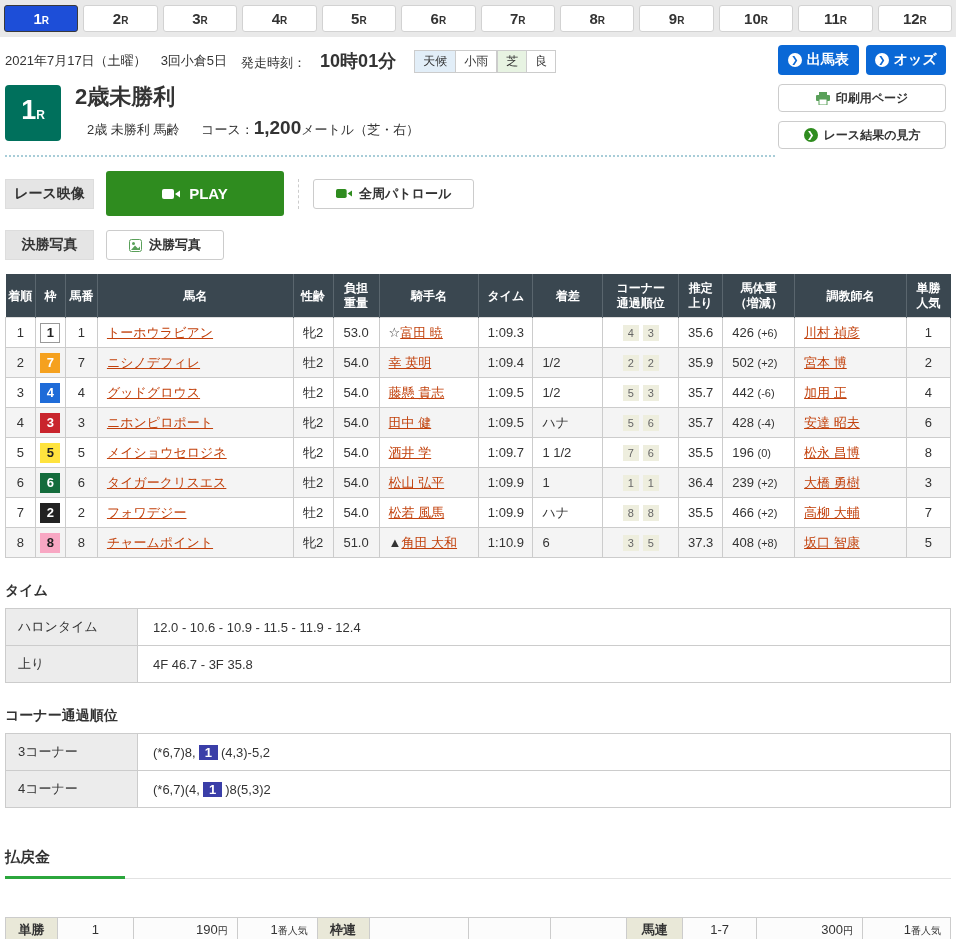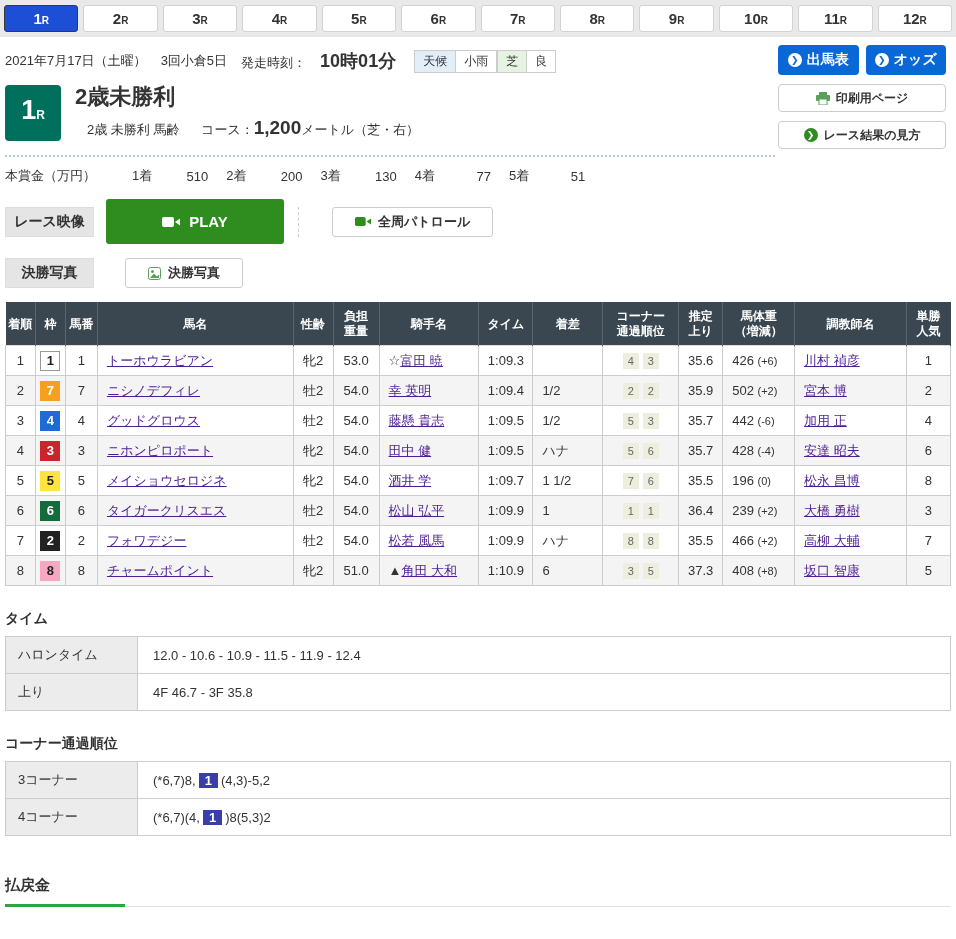--- a/index.html
+++ b/index.html
@@ -1,21 +1,21 @@
 <!DOCTYPE html>
 <html><head>
 <meta charset="utf-8">
 <style>
   * { box-sizing: border-box; }
   body {
     width: 956px; margin: 0; background: #fff; color: #333;
     font-family: "Liberation Sans", "DejaVu Sans", sans-serif;
     font-size: 13px;
   }
-  a { color: #4c1d95; }
+  a { color: #c2410c; }
 
   
   .tabstrip { background: #e9e9e9; padding: 5px 4px; display: flex; gap: 5px; }
   .tab { flex: 1; height: 27px; line-height: 25px; text-align: center; background: #fff;
          border: 1px solid #d2d2d2; border-radius: 3px; font-weight: bold; font-size: 15px; cursor: pointer; }
   .tab .rs { font-size: 10px; }
   .tab.sel { background: #1d4ed8; color: #fff; border-color: #3a3a3a; }
 
   .content { position: relative; padding: 12px 5px 0; }
 
@@ -58,21 +58,21 @@
   .prize .amt { display: inline-block; min-width: 56px; text-align: right; }
 
   
   .media-row { display: flex; align-items: center; gap: 12px; margin-top: 14px; }
   .media-label { width: 89px; height: 30px; border: 1px solid #ddd; display: flex; align-items: center;
                  justify-content: center; font-size: 14px; font-weight: bold; background: #e5e5e5; }
   .btn-play { width: 178px; height: 45px; background: #2f8c1f; color: #fff; font-weight: bold; border-radius: 3px;
               display: flex; gap: 9px; align-items: center; justify-content: center; font-size: 15px; cursor: pointer; }
   .vdash { border-left: 1px dashed #ccc; height: 30px; margin: 0 2px; }
   .btn-patrol, .btn-photo { height: 30px; background: #fff; border: 1px solid #ccc; border-radius: 3px; font-size: 13px;
-               font-weight: bold; display: flex; gap: 7px; align-items: center; justify-content: center; cursor: pointer; padding: 0 22px; margin-left: 19px; }
+               font-weight: bold; display: flex; gap: 7px; align-items: center; justify-content: center; cursor: pointer; padding: 0 22px; }
 
   
   .results { border-collapse: collapse; width: 946px; margin-top: 14px; font-size: 13px; }
   .results thead th { background: #3a4750; color: #fff; font-weight: bold; font-size: 12px; padding: 6px 1px;
                       border-right: 1px solid #5a666e; border-top: 1px solid #3a4750; white-space: pre-line;
                       line-height: 1.25; vertical-align: middle; }
   .results thead th:last-child { border-right: 1px solid #3a4750; }
   .results tbody td { border: 1px solid #ccc; border-top: 1px solid #ddd; height: 30px; text-align: center; padding: 2px 3px; }
   .results tbody tr:nth-child(even) { background: #f4f4f4; }
   .results td.tl { text-align: left; padding-left: 9px; }
@@ -182,33 +182,20 @@
     </div>
     <div>
       <div class="race-title">2歳未勝利</div>
       <div class="race-cond">
         <span>2歳 未勝利 馬齢</span>
         <span class="sep">コース：</span><span class="dist">1,200</span><span>メートル（芝・右）</span>
       </div>
     </div>
   </div>
 
-  <div class="prize">
-    <span class="plabel">本賞金（万円）</span>
-    <span class="place">1着</span>
-      <span class="amt">510</span>
-    <span class="place">2着</span>
-      <span class="amt">200</span>
-    <span class="place">3着</span>
-      <span class="amt">130</span>
-    <span class="place">4着</span>
-      <span class="amt">77</span>
-    <span class="place">5着</span>
-      <span class="amt">51</span>
-  </div>
 
   <div class="media-row">
     <div class="media-label">レース映像</div>
     <div class="btn-play">
       <svg class="svg-ic" width="18" height="12" viewBox="0 0 18 12">
         <rect x="0" y="1" width="12" height="10" rx="2" fill="#fff"></rect>
           <polygon points="13,6 18,2.5 18,9.5" fill="#fff"></polygon>
       </svg>
       <span>PLAY</span>
     </div>

